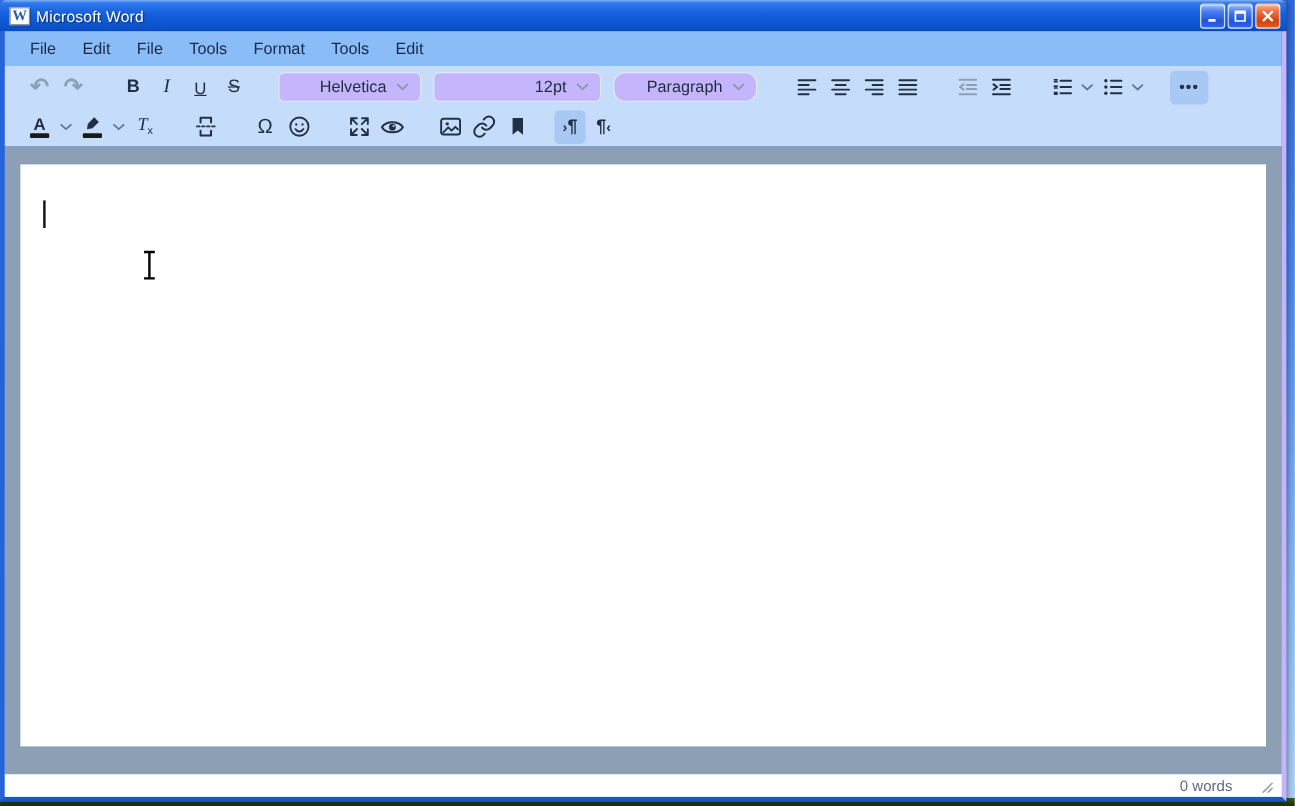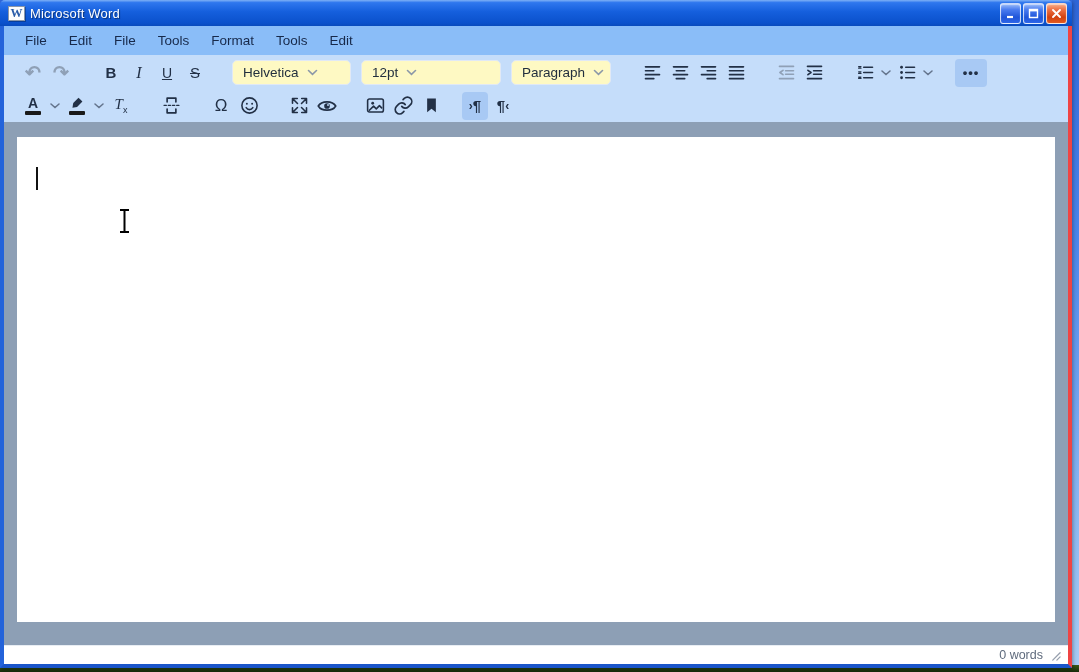--- a/index.html
+++ b/index.html
@@ -28,21 +28,21 @@
     text-shadow:1px 1px 1px rgba(0,0,0,.45); }
   .win-buttons { margin-left:auto; display:flex; gap:2px; }
   .wbtn { width:21px; height:21px; border-radius:3px; border:1px solid rgba(255,255,255,.75);
     display:flex; align-items:center; justify-content:center;
     background:linear-gradient(180deg,#9dbdf9 0%, #4a7cf0 30%, #1f55d9 70%, #2e66e8 100%);
     box-shadow: inset 0 1px 1px rgba(255,255,255,.5); }
   .wbtn.close { background:linear-gradient(180deg,#f7b08c 0%, #ec7044 30%, #d2410f 70%, #e25b22 100%); }
   .wbtn svg { display:block; }
 
   .chrome { flex:1; display:flex; flex-direction:column; min-height:0;
-    border-left:4px solid #2463da; border-right:4px solid #ef4444; border-bottom:4px solid #1a55c9; }
+    border-left:4px solid #2463da; border-right:4px solid #c4b5fd; border-bottom:4px solid #1a55c9; }
 
   
   .menubar { height:29px; flex:0 0 29px; background:#8abdf8; display:flex; align-items:stretch; padding-left:10px; }
   .menu-item { padding:0 11px; display:flex; align-items:center; font-size:13.5px; color:#17294a; }
 
   
   .toolbar { flex:0 0 67px; background:#c5ddfa; display:flex; flex-direction:column; padding-top:1px; }
   .trow { height:33px; display:flex; align-items:center; padding-left:16px; }
   .group { display:flex; align-items:center; gap:2px; margin-right:24px; }
   .group.tight { margin-right:10px; }
@@ -50,42 +50,42 @@
     align-items:center; justify-content:center; color:#223046; font-size:15px; line-height:1; }
   .tbtn svg { display:block; }
   .tbtn.disabled { color:#8fa0b6; }
   .tbtn.active { background:#a8c9f4; }
   .glyph-b { font-weight:bold; }
   .glyph-i { font-family:"Liberation Serif",serif; font-style:italic; font-size:16px; }
   .glyph-u { text-decoration:underline; font-size:14px; }
   .glyph-s { text-decoration:line-through; }
   .glyph-undo { font-size:19px; font-weight:bold; }
   .chev { width:14px; height:28px; display:flex; align-items:center; justify-content:center; color:#64748c; }
-  .select { height:25px; background:#fef9c3; border:1px solid #e1e9f5; border-radius:5px;
-    display:flex; align-items:center; justify-content:flex-start;
+  .select { height:25px; background:#c4b5fd; border:1px solid #e1e9f5; border-radius:5px;
+    display:flex; align-items:center; justify-content:flex-end;
     padding:0 9px 0 10px; font-size:13.5px; color:#222f3e; }
   .select .sc { color:#8a97a8; margin-left:8px; display:flex; }
-  .sel-font { width:119px; } .sel-size { width:140px; } .sel-format { width:100px; }
+  .sel-font { width:119px; } .sel-size { width:140px; } .sel-format { width:120px;border-radius:10px; }
   .more-btn { min-width:32px; letter-spacing:1px; font-size:13px; font-weight:bold; }
   .color-bar { width:16px; height:3.2px; background:#191919; border-radius:1px; margin-top:1px; }
   .rf { font-family:"Liberation Serif",serif; font-style:italic; font-size:15px; }
   .rf sub { font-size:9px; font-family:"Liberation Sans",sans-serif; font-style:normal; }
   .omega { font-size:17px; }
   .dirbtn { flex-direction:row; gap:0; font-weight:bold; }
   .dir-arrow { font-size:12px; font-weight:bold; }
   .pilcrow { font-size:15px; }
 
   
   .editor { flex:1; min-height:0; background:#8d9fb5; padding:15px 13px 23px 13px; position:relative; }
   .page { width:100%; height:100%; background:#ffffff; position:relative; }
   .caret { position:absolute; left:19px; top:30px; width:1.6px; height:23px; background:#111; }
 
   
   .statusbar { flex:0 0 19px; background:#fff; display:flex; align-items:center;
-    justify-content:flex-end; padding-right:7px; gap:7px; border-top:1px solid #e8edf3; }
+    justify-content:flex-end; padding-right:7px; gap:23px; border-top:1px solid #e8edf3; }
   .word-count { font-size:12.5px; color:#5f6b7d; }
   .grip { display:flex; }
 
   .mouse-cursor { position:absolute; left:117px; top:208px; z-index:50; }
 </style>
 </head>
 <body>
 
 <div class="grass"></div>
 

